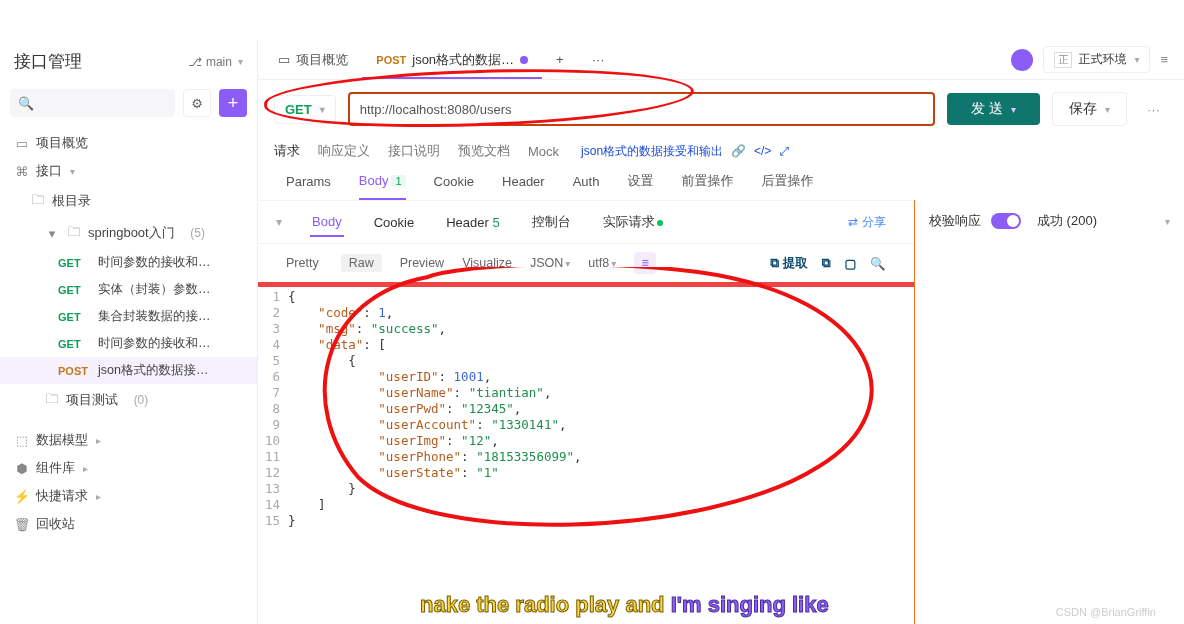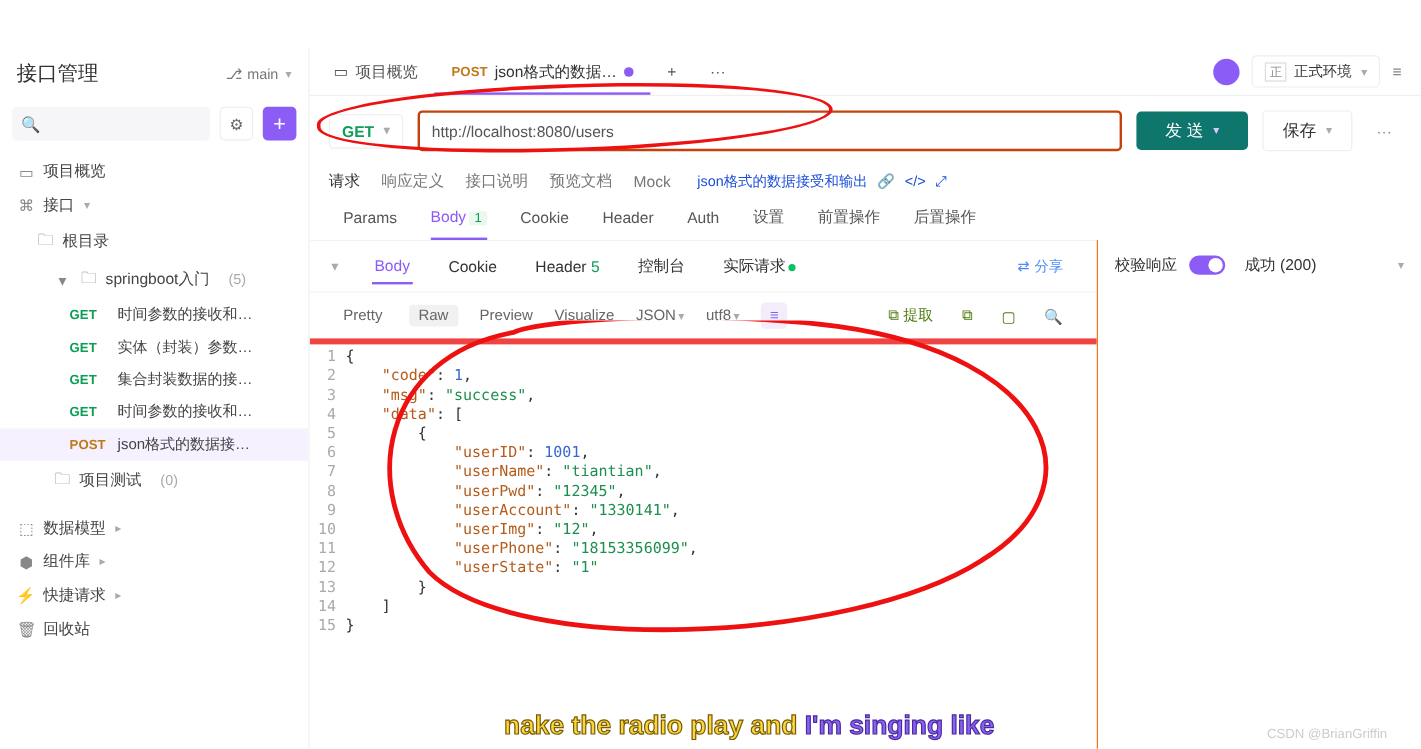--- a/index.html
+++ b/index.html
@@ -62,21 +62,21 @@
 .resp-bar .rt{padding:6px 2px;cursor:pointer;font-size:13px;}
 .resp-bar .rt.active{color:#8b5cf6;border-bottom:2px solid #8b5cf6;}
 .share{margin-left:auto;color:#4a8cff;font-size:12px;display:flex;align-items:center;gap:4px;}
 .sel-chev{color:#aaa;margin-left:2px;font-size:10px;}
 .dot-blue{width:6px;height:6px;border-radius:50%;background:#07c160;display:inline-block;margin-left:2px;}
 
 .view-bar{display:flex;align-items:center;gap:18px;padding:8px 28px;font-size:12.5px;color:#666;border-bottom:5px solid #ef4444;}
 .view-bar .vb{cursor:pointer;}
 .view-bar .vb.first{padding-right:4px;}
 .view-bar .vb.raw{background:#f1f1f1;padding:2px 8px;border-radius:3px;}
-.view-bar .right-ic{margin-left:auto;display:flex;gap:24px;color:#4d7c0f;align-items:center;}
+.view-bar .right-ic{margin-left:auto;display:flex;gap:14px;color:#0c4a6e;align-items:center;font-weight:bold;}
 .pill{background:#f2ecfb;color:#8b5cf6;width:22px;height:22px;border-radius:4px;display:flex;align-items:center;justify-content:center;}
 
 .content-row{display:flex;flex:1;overflow:hidden;}
 .editor{flex:1;display:flex;font-family:Consolas,Menlo,monospace;font-size:12.5px;line-height:16px;position:relative;padding-top:2px;}
 .gutter{width:30px;text-align:right;color:#aaa;padding-right:8px;}
 .code{flex:1;white-space:pre;color:#333;}
 .pk{color:#b55c1c;} 
 .sv{color:#1f8f4e;} 
 .nv{color:#3a67d1;}
 

